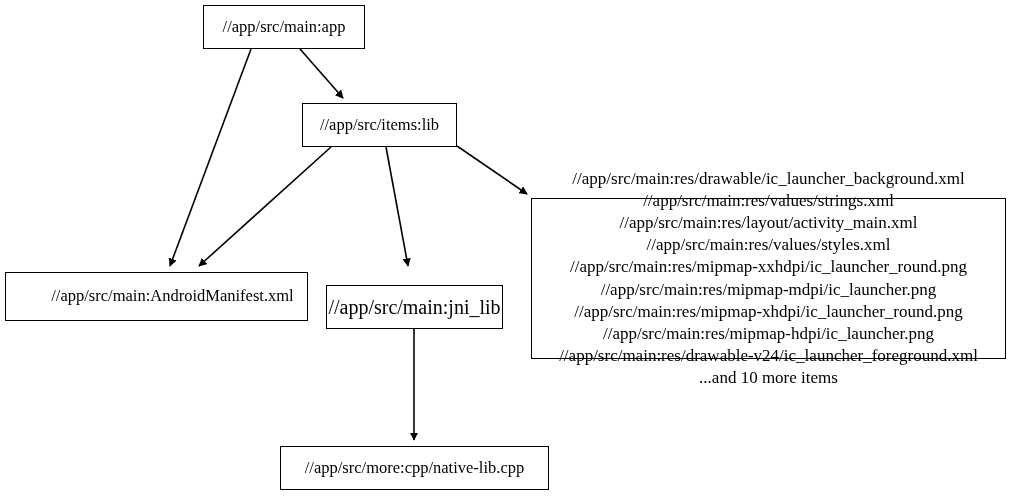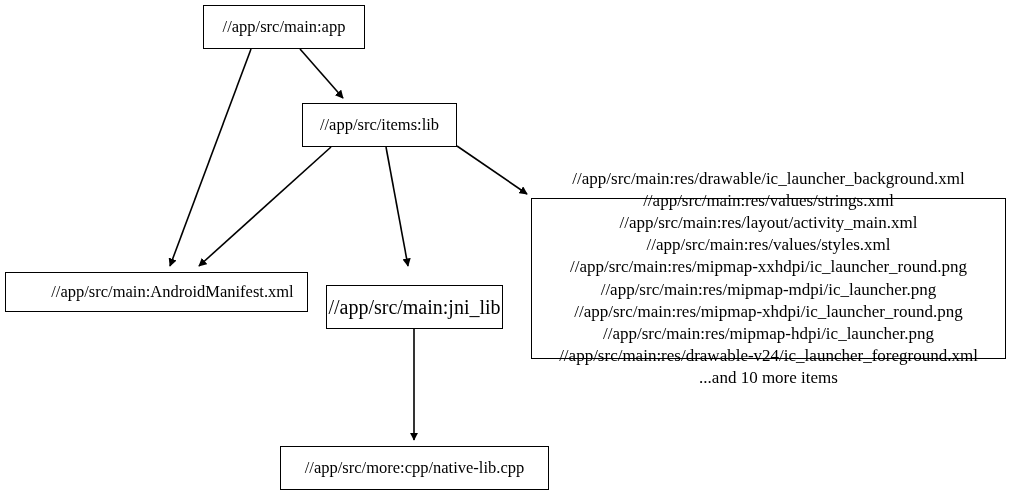--- a/index.html
+++ b/index.html
@@ -45,21 +45,21 @@
   .node-label {
     display: block;
     width: 100%;
     text-align: center;
     white-space: pre;
   }
 
   
   #node-app        { left: 203px; top: 5px;   width: 162px; height: 44px;  font-size: 16.5px; }
   #node-lib        { left: 302px; top: 103px; width: 155px; height: 44px;  font-size: 16.5px; }
-  #node-manifest   { left: 5px;   top: 272px; width: 303px; height: 40px;  font-size: 16.5px; padding-left: 32px; }
+  #node-manifest   { left: 5px;   top: 272px; width: 303px; height: 49px;  font-size: 16.5px; padding-left: 32px; }
   #node-jni-lib    { left: 326px; top: 272px; width: 177px; height: 44px;  font-size: 20px; margin-top: 13px; }
   #node-resources  { left: 531px; top: 198px; width: 475px; height: 161px; font-size: 17px; }
   #node-native-lib { left: 280px; top: 446px; width: 269px; height: 44px;  font-size: 16.5px; }
 
   #node-resources .node-label { line-height: 1.305; }
 </style>
 </head>
 <body>
 
 <div id="graph-canvas">

